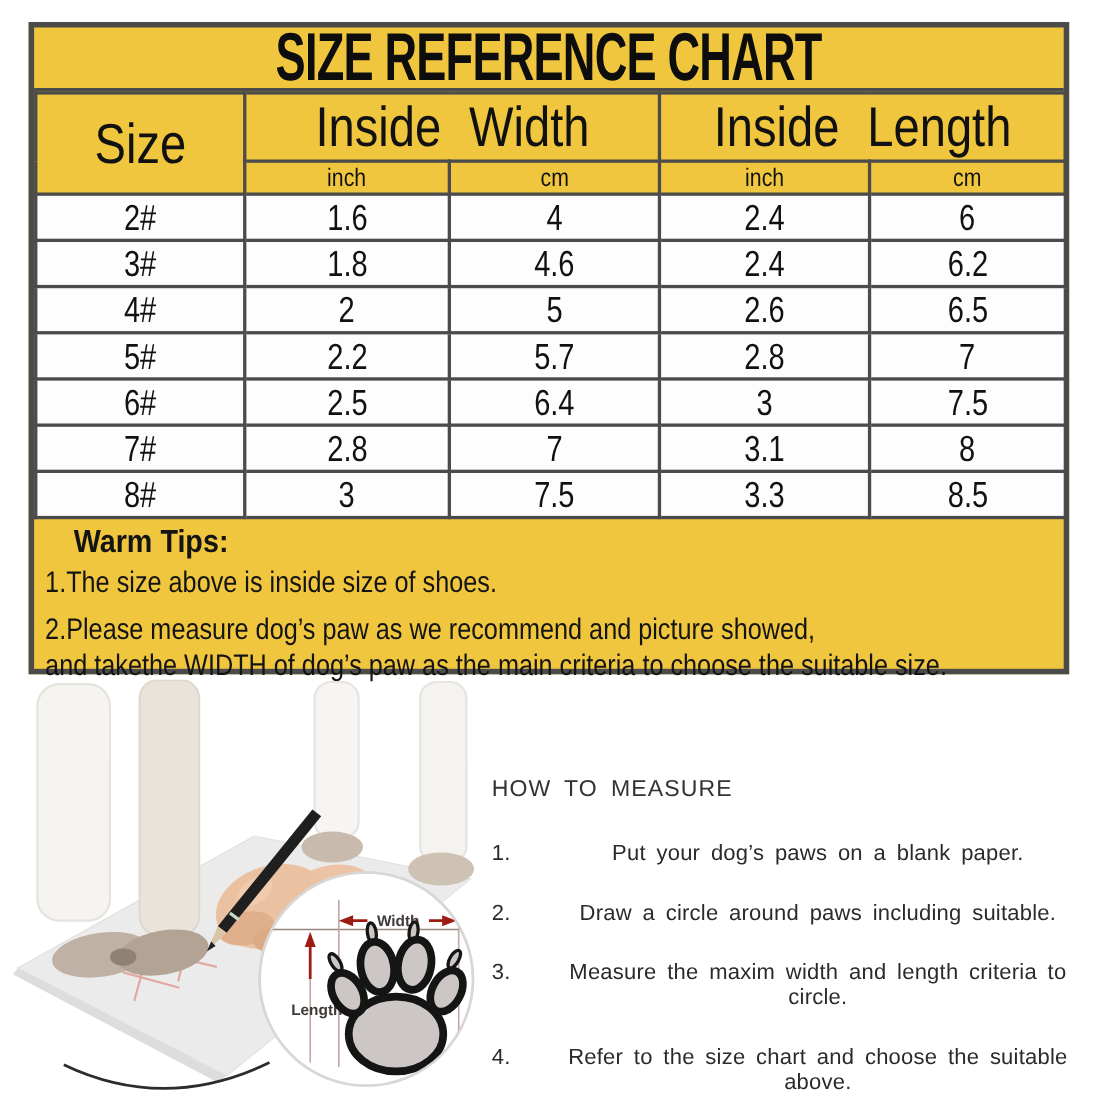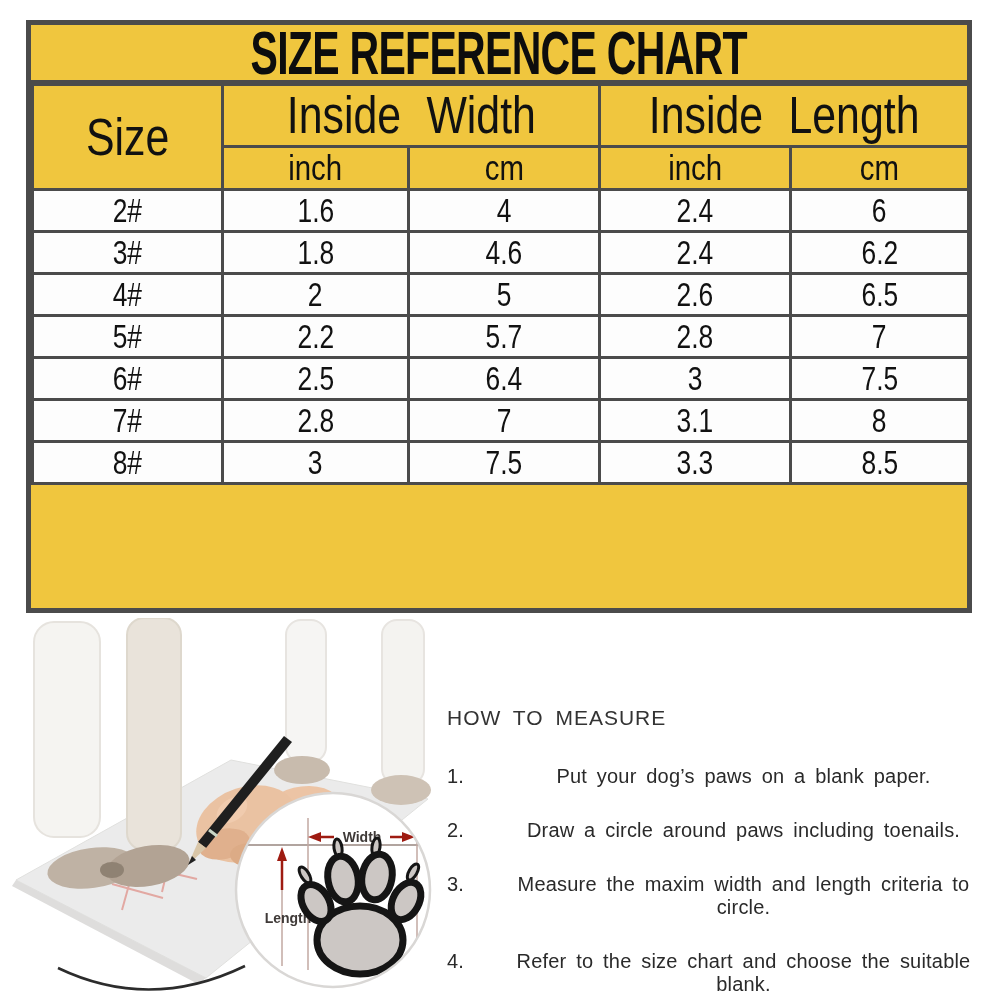--- a/index.html
+++ b/index.html
@@ -13,21 +13,21 @@
   .title-text { display:inline-block; font-weight:bold; font-size:57px; line-height:55px;
                 letter-spacing:-1px; color:#0d0d0d; transform:scale(0.72,1.08); transform-origin:50% 45%;
                 white-space:nowrap; }
 
   table.size-table { width:100%; border-collapse:collapse; table-layout:fixed; }
   table.size-table td { border:3px solid #4B4B4B; text-align:center; vertical-align:middle;
                         color:#111; overflow:visible; }
   table.size-table td.hdr { background:transparent; }
   tr.h1 td { height:53px; font-size:51px; }
   tr.h1 td .cx { word-spacing:16px; }
-  tr.h2 td { height:28px; font-size:35px; }
+  tr.h2 td { height:28px; font-size:23px; }
   tr.data td { height:42px; background:#fdfdfd; font-size:33px; }
   td.size-col { font-size:34px; }
   .cx { display:inline-block; transform:scaleX(0.8); transform-origin:50% 50%; white-space:nowrap; line-height:1; }
   tr.h1 .cx, tr.h2 .cx { transform:scaleX(0.84); }
 
   
   .tips { padding:3px 10px 0 10px; color:#141414; }
   .tips-title { font-size:29px; font-weight:bold; margin:2px 0 3px 26px; transform:scaleX(0.9);
                 transform-origin:0 50%; white-space:nowrap; }
   .tips-line { font-size:27px; line-height:33px; transform:scaleX(0.85); transform-origin:0 50%;
@@ -132,20 +132,27 @@
           <tr class="data">
             <td class="size-col"><span class="cx">8#</span></td>
             <td><span class="cx">3</span></td>
             <td><span class="cx">7.5</span></td>
             <td><span class="cx">3.3</span></td>
             <td><span class="cx">8.5</span></td>
           </tr>
         </tbody>
     </table>
 
+    <div class="tips">
+      <div class="tips-title">Warm Tips:</div>
+
+    <div class="tips-line">1.The size above is inside size of shoes.</div>
+        <div class="tips-line">2.Please measure dog’s paw as we recommend and picture showed,</div>
+        <div class="tips-line">and takethe WIDTH of dog’s paw as the main criteria to choose the suitable size.</div>
+      </div>
   </div>
 
   <svg class="photo" viewBox="0 0 450 382">
     <defs>
       <clipPath id="lens">
           <circle cx="333" cy="272" r="96"></circle>
         </clipPath>
     </defs>
 
     <polygon points="16,262 231,142 428,181 206,360" fill="#ebebeb" stroke="#e0e0de" stroke-width="1"></polygon>
@@ -225,26 +232,26 @@
 
   <div class="howto">
     <div class="howto-heading">HOW TO MEASURE</div>
     <div id="steps">
         <div class="step">
           <span class="num">1.</span>
           <span class="txt">Put your dog’s paws on a blank paper.</span>
         </div>
         <div class="step">
           <span class="num">2.</span>
-          <span class="txt">Draw a circle around paws including toenails.</span>
+          <span class="txt">Draw a circle around paws including suitable.</span>
         </div>
         <div class="step">
           <span class="num">3.</span>
           <span class="txt">Measure the maxim width and length criteria to circle.</span>
         </div>
         <div class="step">
           <span class="num">4.</span>
-          <span class="txt">Refer to the size chart and choose the suitable blank.</span>
+          <span class="txt">Refer to the size chart and choose the suitable above.</span>
         </div>
       </div>
   </div>
 
 </div>
 
 </body></html>

